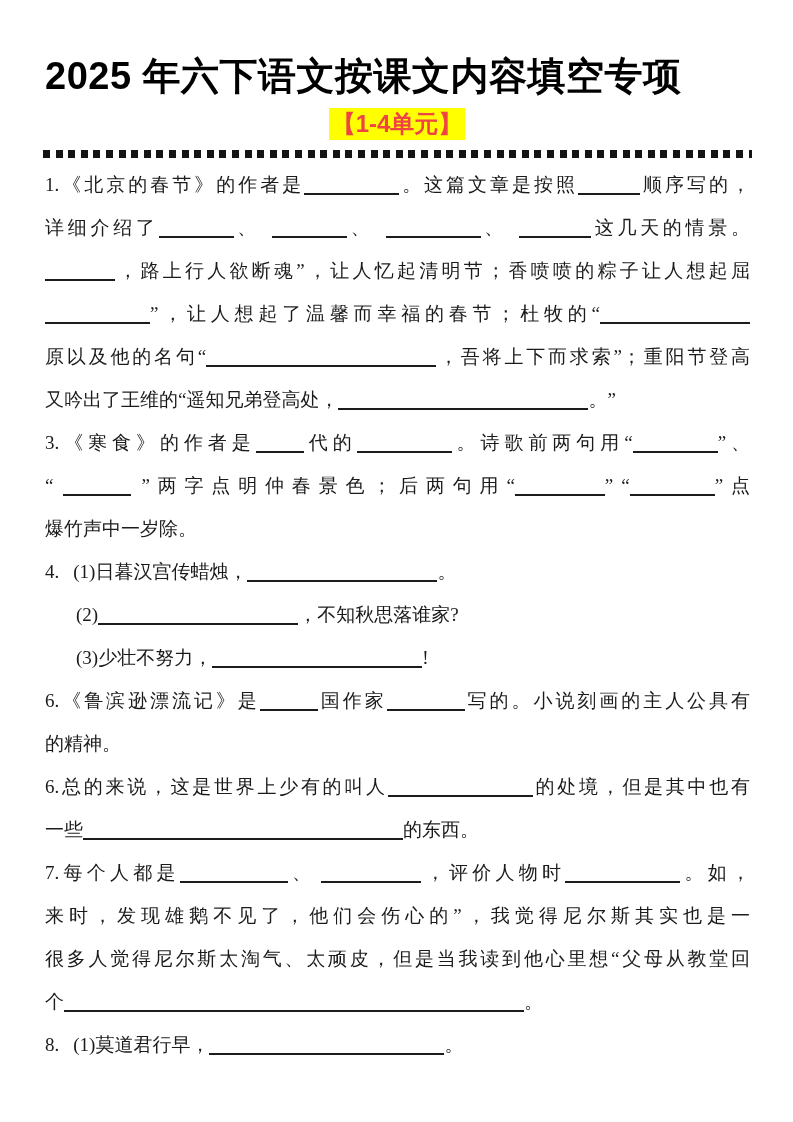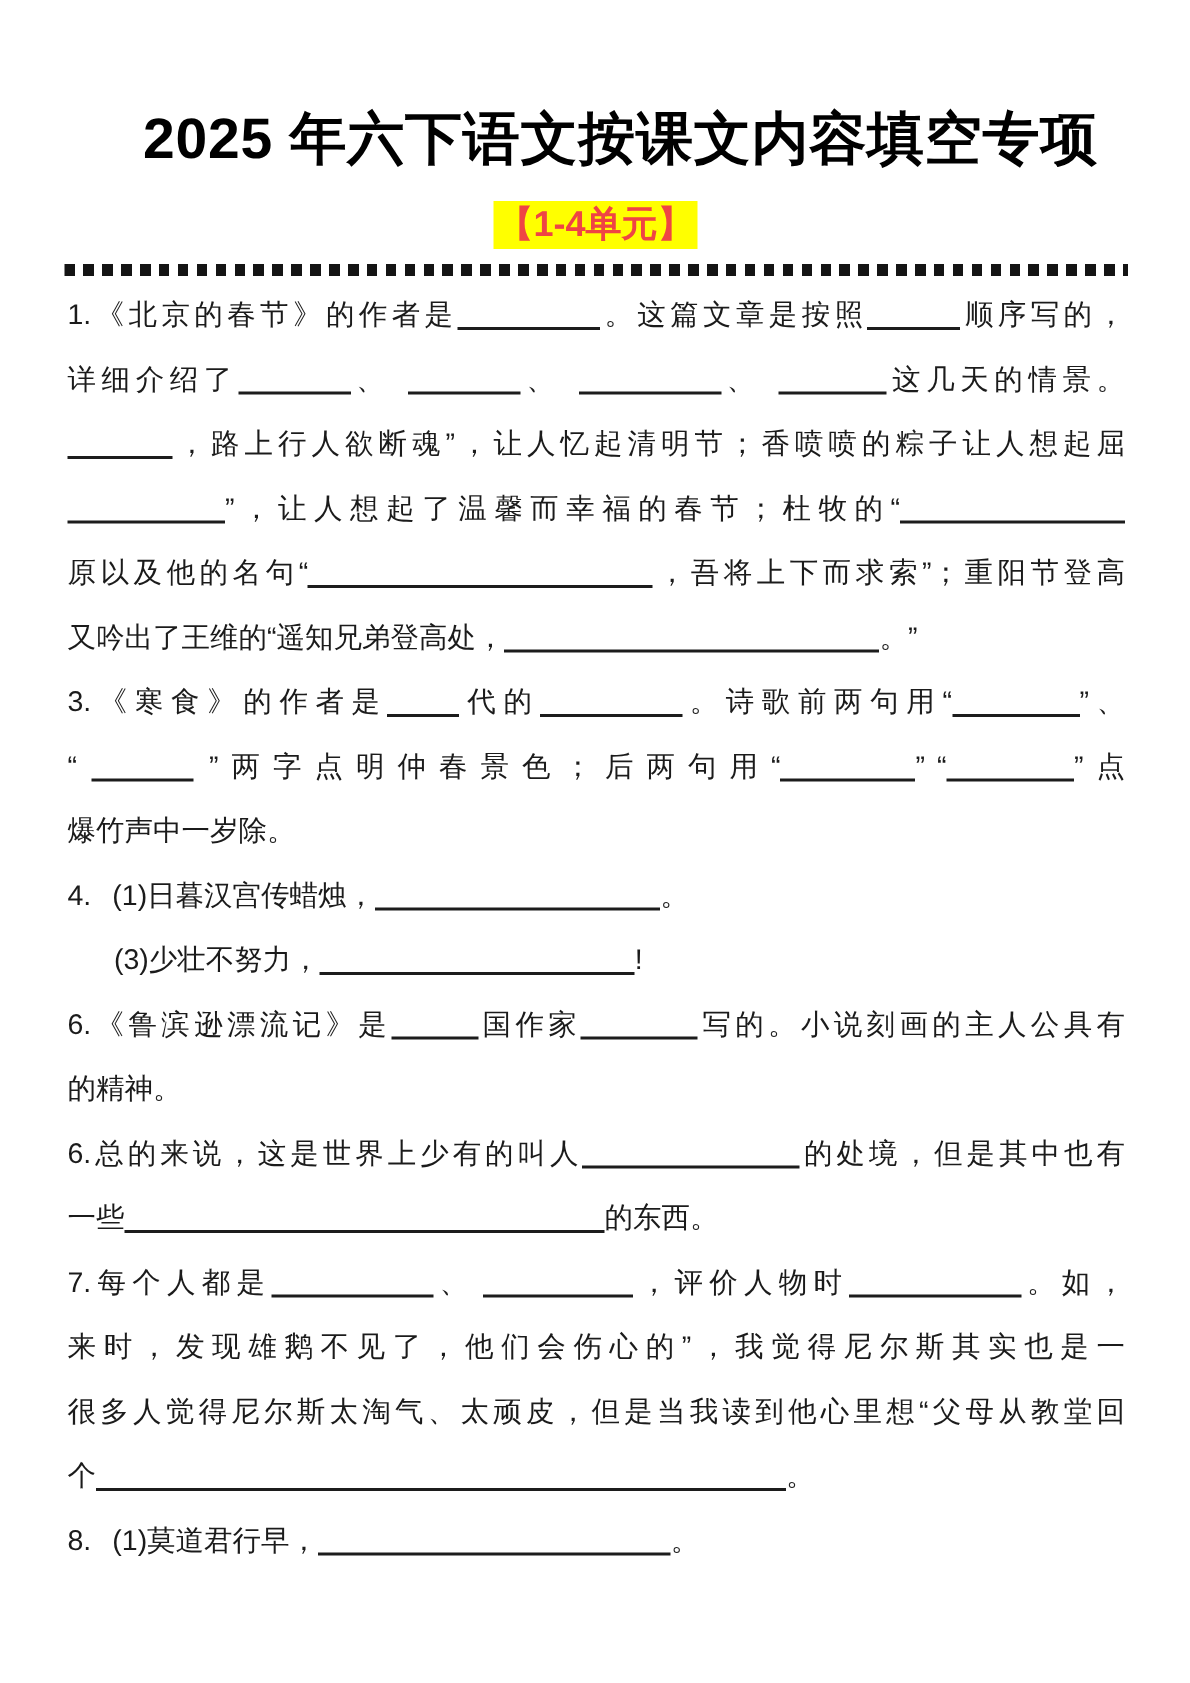--- a/index.html
+++ b/index.html
@@ -6,22 +6,22 @@
   .sheet{
     position:relative;
     width:793px;height:1122px;
     background:#ffffff;
     overflow:hidden;
     font-family:"Liberation Sans","DejaVu Sans",sans-serif;
     color:#1b1b1b;
   }
   .inner{padding:52px 44px 0 45px;}
   h1.title{
-    margin:17px;
-    text-align:right;
+    margin:0;
+    text-align:left;
     font-size:38px;
     line-height:48px;
     font-weight:700;
     color:#000000;
     letter-spacing:0.5px;
     white-space:nowrap;
   }
   .subtitle-row{text-align:center;margin-top:8px;height:34px;}
   .unit-badge{
     display:inline-block;
@@ -44,21 +44,21 @@
     font-size:19px;
     white-space:nowrap;
     overflow:visible;
   }
   .line.just{
     white-space:normal;
     text-align:justify;
     text-align-last:justify;
     text-justify:inter-character;
   }
-  .txt{display:inline;}
+  .txt{display:inline;font-family:Liberation Serif, serif;}
   .blank{
     display:inline-block;
     height:1em;
     border-bottom:2px solid #1c1c1c;
     vertical-align:-4px;
   }
   .sp{display:inline-block;height:1px;}
 </style>
 </head>
 <body>
@@ -74,20 +74,21 @@
         <div class="line just"><span class="txt">1.《北京的春节》的作者是</span><span class="blank" style="width: 95px; border-bottom-color: rgb(28, 28, 28);"></span><span class="txt">。这篇文章是按照</span><span class="blank" style="width: 62px; border-bottom-color: rgb(28, 28, 28);"></span><span class="txt">顺序写的，</span></div>
         <div class="line just"><span class="txt">详细介绍了</span><span class="blank" style="width: 75px; border-bottom-color: rgb(28, 28, 28);"></span><span class="txt">、</span><span class="sp" style="width: 12px;"></span><span class="blank" style="width: 75px; border-bottom-color: rgb(28, 28, 28);"></span><span class="txt">、</span><span class="sp" style="width: 12px;"></span><span class="blank" style="width: 95px; border-bottom-color: rgb(28, 28, 28);"></span><span class="txt">、</span><span class="sp" style="width: 12px;"></span><span class="blank" style="width: 72px; border-bottom-color: rgb(28, 28, 28);"></span><span class="txt">这几天的情景。</span></div>
         <div class="line just"><span class="blank" style="width: 70px; border-bottom-color: rgb(28, 28, 28);"></span><span class="txt">，路上行人欲断魂”，让人忆起清明节；香喷喷的粽子让人想起屈</span></div>
         <div class="line just"><span class="blank" style="width: 105px; border-bottom-color: rgb(28, 28, 28);"></span><span class="txt">”，让人想起了温馨而幸福的春节；杜牧的“</span><span class="blank" style="width: 150px; border-bottom-color: rgb(28, 28, 28);"></span></div>
         <div class="line just"><span class="txt">原以及他的名句“</span><span class="blank" style="width: 230px; border-bottom-color: rgb(28, 28, 28);"></span><span class="txt">，吾将上下而求索”；重阳节登高</span></div>
         <div class="line"><span class="txt">又吟出了王维的“遥知兄弟登高处，</span><span class="blank" style="width: 250px; border-bottom-color: rgb(28, 28, 28);"></span><span class="txt">。”</span></div>
         <div class="line just"><span class="txt">3.《寒食》的作者是</span><span class="blank" style="width: 48px; border-bottom-color: rgb(28, 28, 28);"></span><span class="txt">代的</span><span class="blank" style="width: 95px; border-bottom-color: rgb(28, 28, 28);"></span><span class="txt">。诗歌前两句用“</span><span class="blank" style="width: 85px; border-bottom-color: rgb(28, 28, 28);"></span><span class="txt">”、</span></div>
         <div class="line just"><span class="txt">“</span><span class="sp" style="width: 10px;"></span><span class="blank" style="width: 68px; border-bottom-color: rgb(28, 28, 28);"></span><span class="sp" style="width: 10px;"></span><span class="txt">”两字点明仲春景色；后两句用“</span><span class="blank" style="width: 90px; border-bottom-color: rgb(28, 28, 28);"></span><span class="txt">”</span><span class="sp" style="width: 8px;"></span><span class="txt">“</span><span class="blank" style="width: 85px; border-bottom-color: rgb(28, 28, 28);"></span><span class="txt">”点</span></div>
         <div class="line"><span class="txt">爆竹声中一岁除。</span></div>
         <div class="line"><span class="txt">4.</span><span class="sp" style="width: 14px;"></span><span class="txt">(1)日暮汉宫传蜡烛，</span><span class="blank" style="width: 190px; border-bottom-color: rgb(28, 28, 28);"></span><span class="txt">。</span></div>
+        <div class="line"><span class="sp" style="width: 31px;"></span><span class="txt">(2)</span><span class="blank" style="width: 200px; border-bottom-color: rgb(28, 28, 28);"></span><span class="txt">，不知秋思落谁家?</span></div>
         <div class="line"><span class="sp" style="width: 31px;"></span><span class="txt">(3)少壮不努力，</span><span class="blank" style="width: 210px; border-bottom-color: rgb(28, 28, 28);"></span><span class="txt">!</span></div>
         <div class="line just"><span class="txt">6.《鲁滨逊漂流记》是</span><span class="blank" style="width: 58px; border-bottom-color: rgb(28, 28, 28);"></span><span class="txt">国作家</span><span class="blank" style="width: 78px; border-bottom-color: rgb(28, 28, 28);"></span><span class="txt">写的。小说刻画的主人公具有</span></div>
         <div class="line"><span class="txt">的精神。</span></div>
         <div class="line just"><span class="txt">6.总的来说，这是世界上少有的叫人</span><span class="blank" style="width: 145px; border-bottom-color: rgb(28, 28, 28);"></span><span class="txt">的处境，但是其中也有</span></div>
         <div class="line"><span class="txt">一些</span><span class="blank" style="width: 320px; border-bottom-color: rgb(28, 28, 28);"></span><span class="txt">的东西。</span></div>
         <div class="line just"><span class="txt">7.每个人都是</span><span class="blank" style="width: 108px; border-bottom-color: rgb(28, 28, 28);"></span><span class="txt">、</span><span class="sp" style="width: 6px;"></span><span class="blank" style="width: 100px; border-bottom-color: rgb(28, 28, 28);"></span><span class="txt">，评价人物时</span><span class="blank" style="width: 115px; border-bottom-color: rgb(28, 28, 28);"></span><span class="txt">。如，</span></div>
         <div class="line just"><span class="txt">来时，发现雄鹅不见了，他们会伤心的”，我觉得尼尔斯其实也是一</span></div>
         <div class="line just"><span class="txt">很多人觉得尼尔斯太淘气、太顽皮，但是当我读到他心里想“父母从教堂回</span></div>
         <div class="line"><span class="txt">个</span><span class="blank" style="width: 460px; border-bottom-color: rgb(28, 28, 28);"></span><span class="txt">。</span></div>
         <div class="line"><span class="txt">8.</span><span class="sp" style="width: 14px;"></span><span class="txt">(1)莫道君行早，</span><span class="blank" style="width: 235px; border-bottom-color: rgb(28, 28, 28);"></span><span class="txt">。</span></div>

